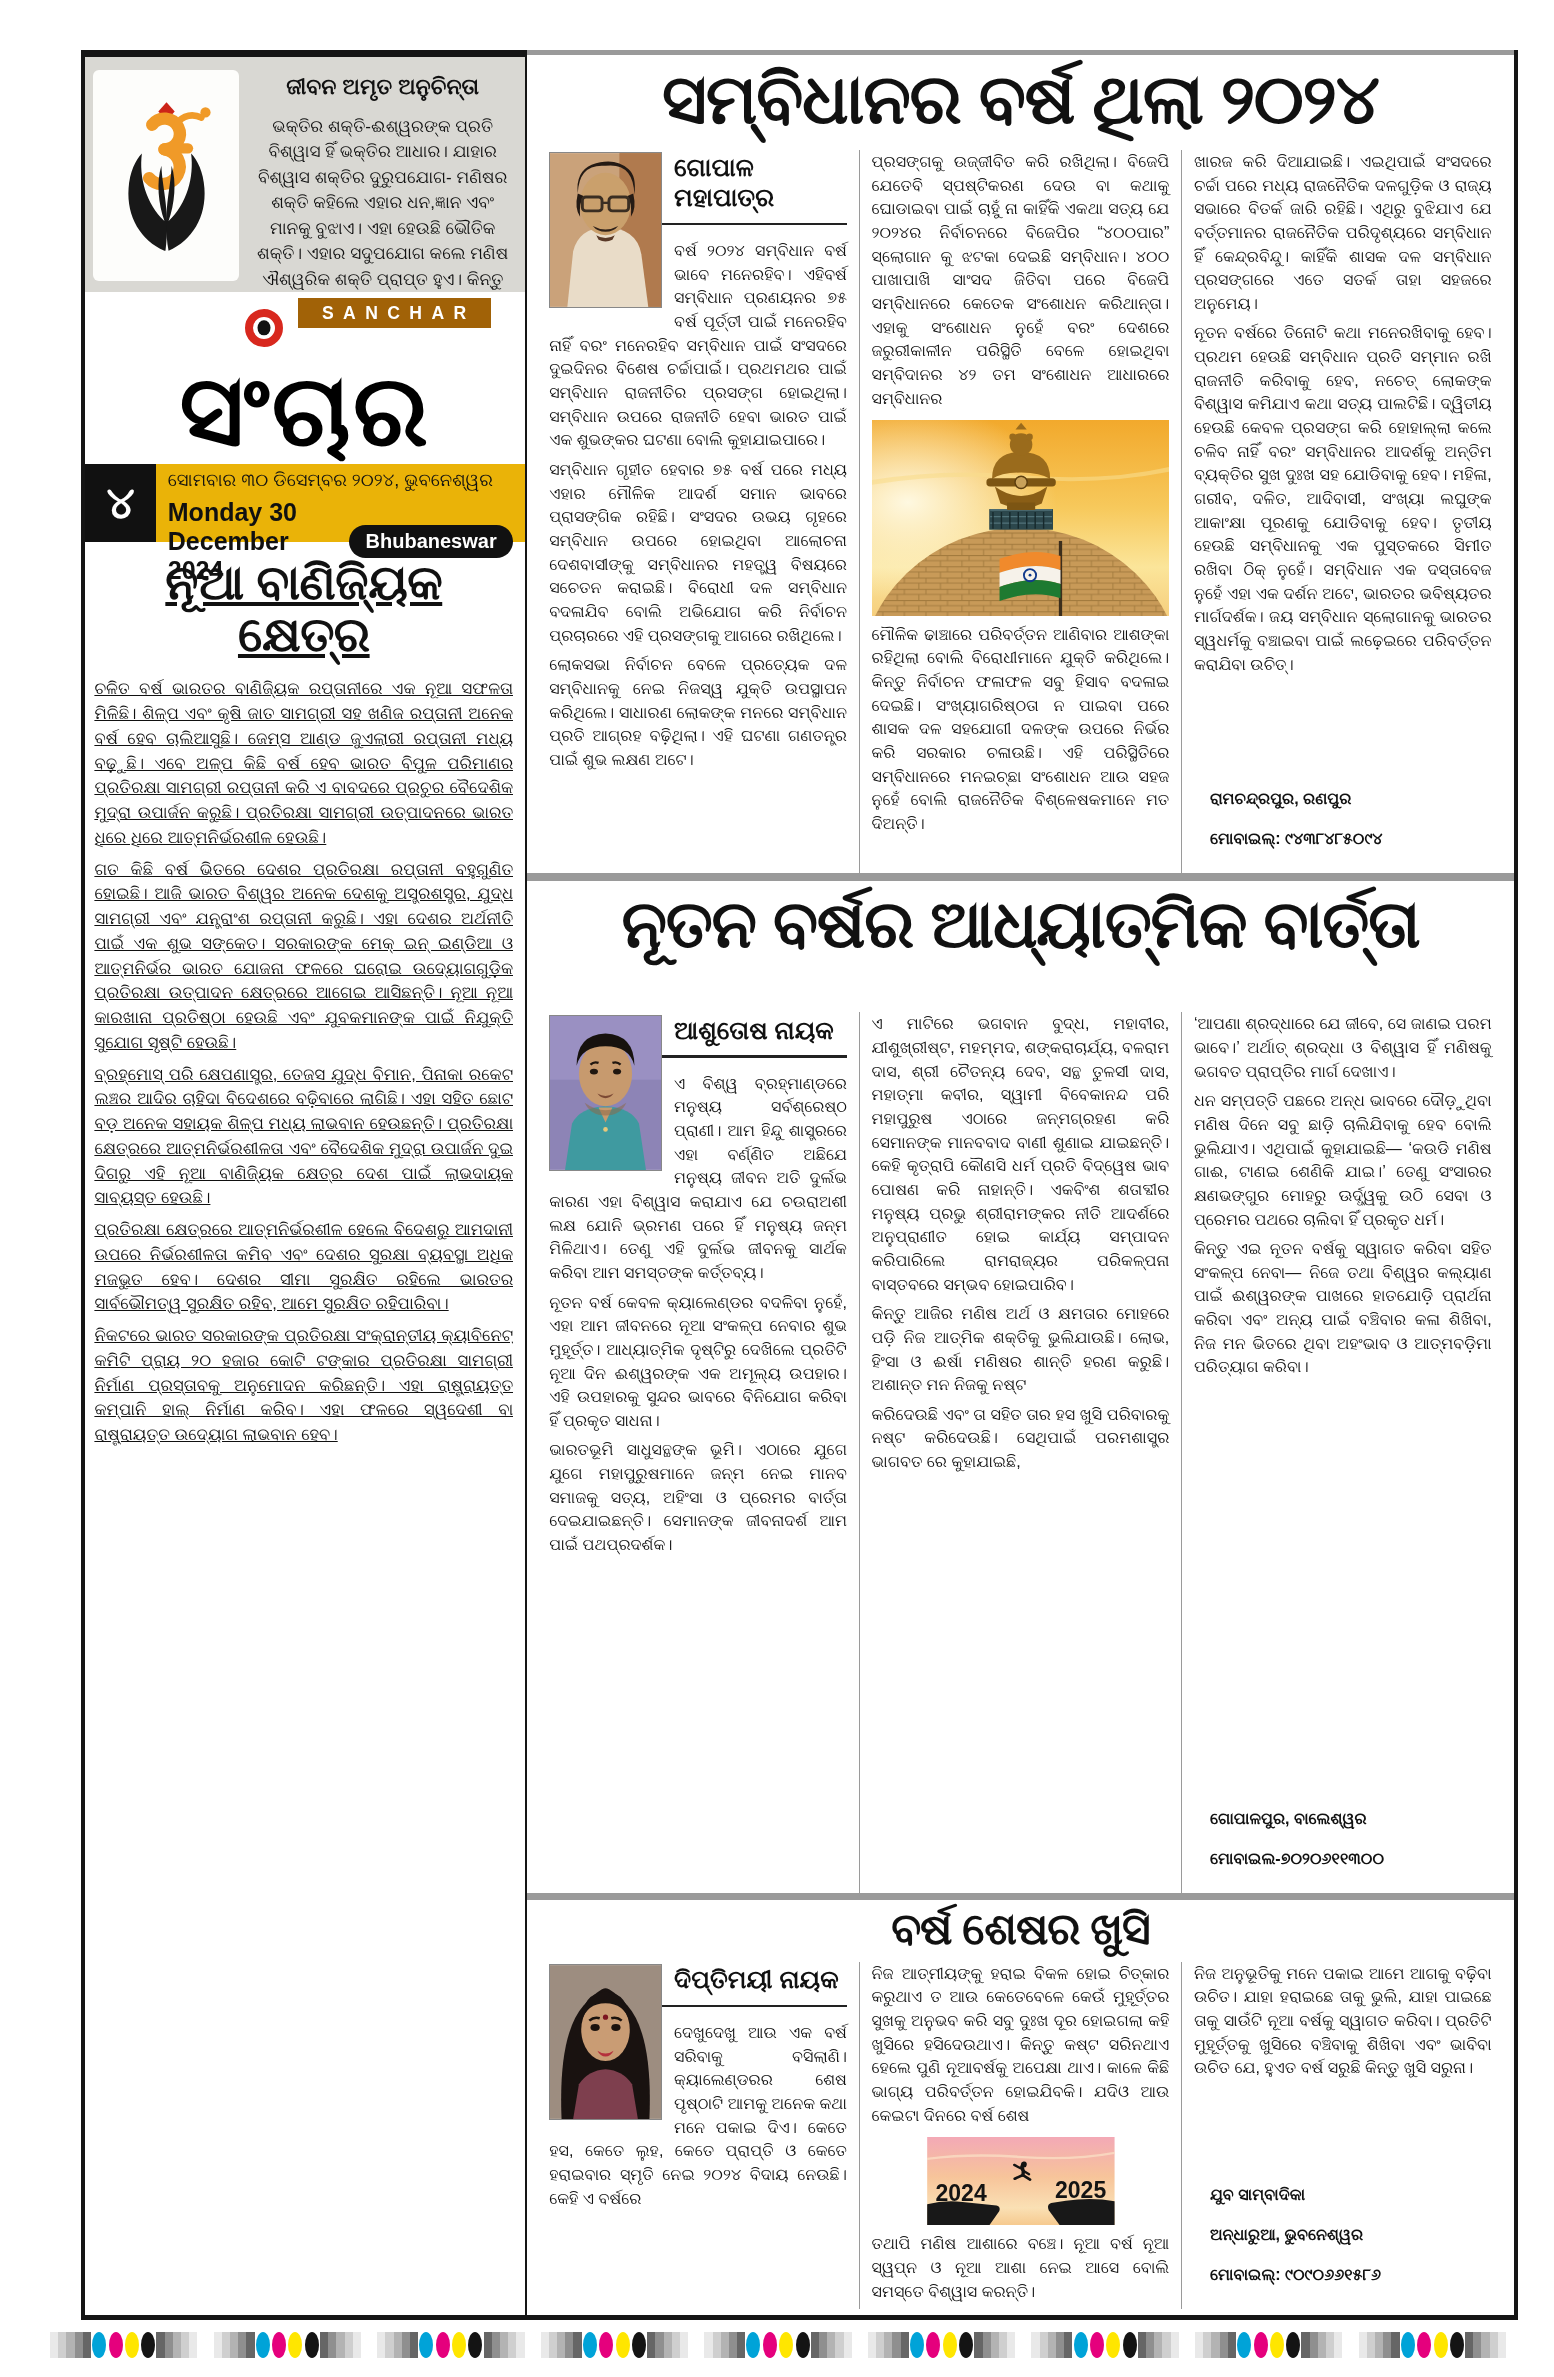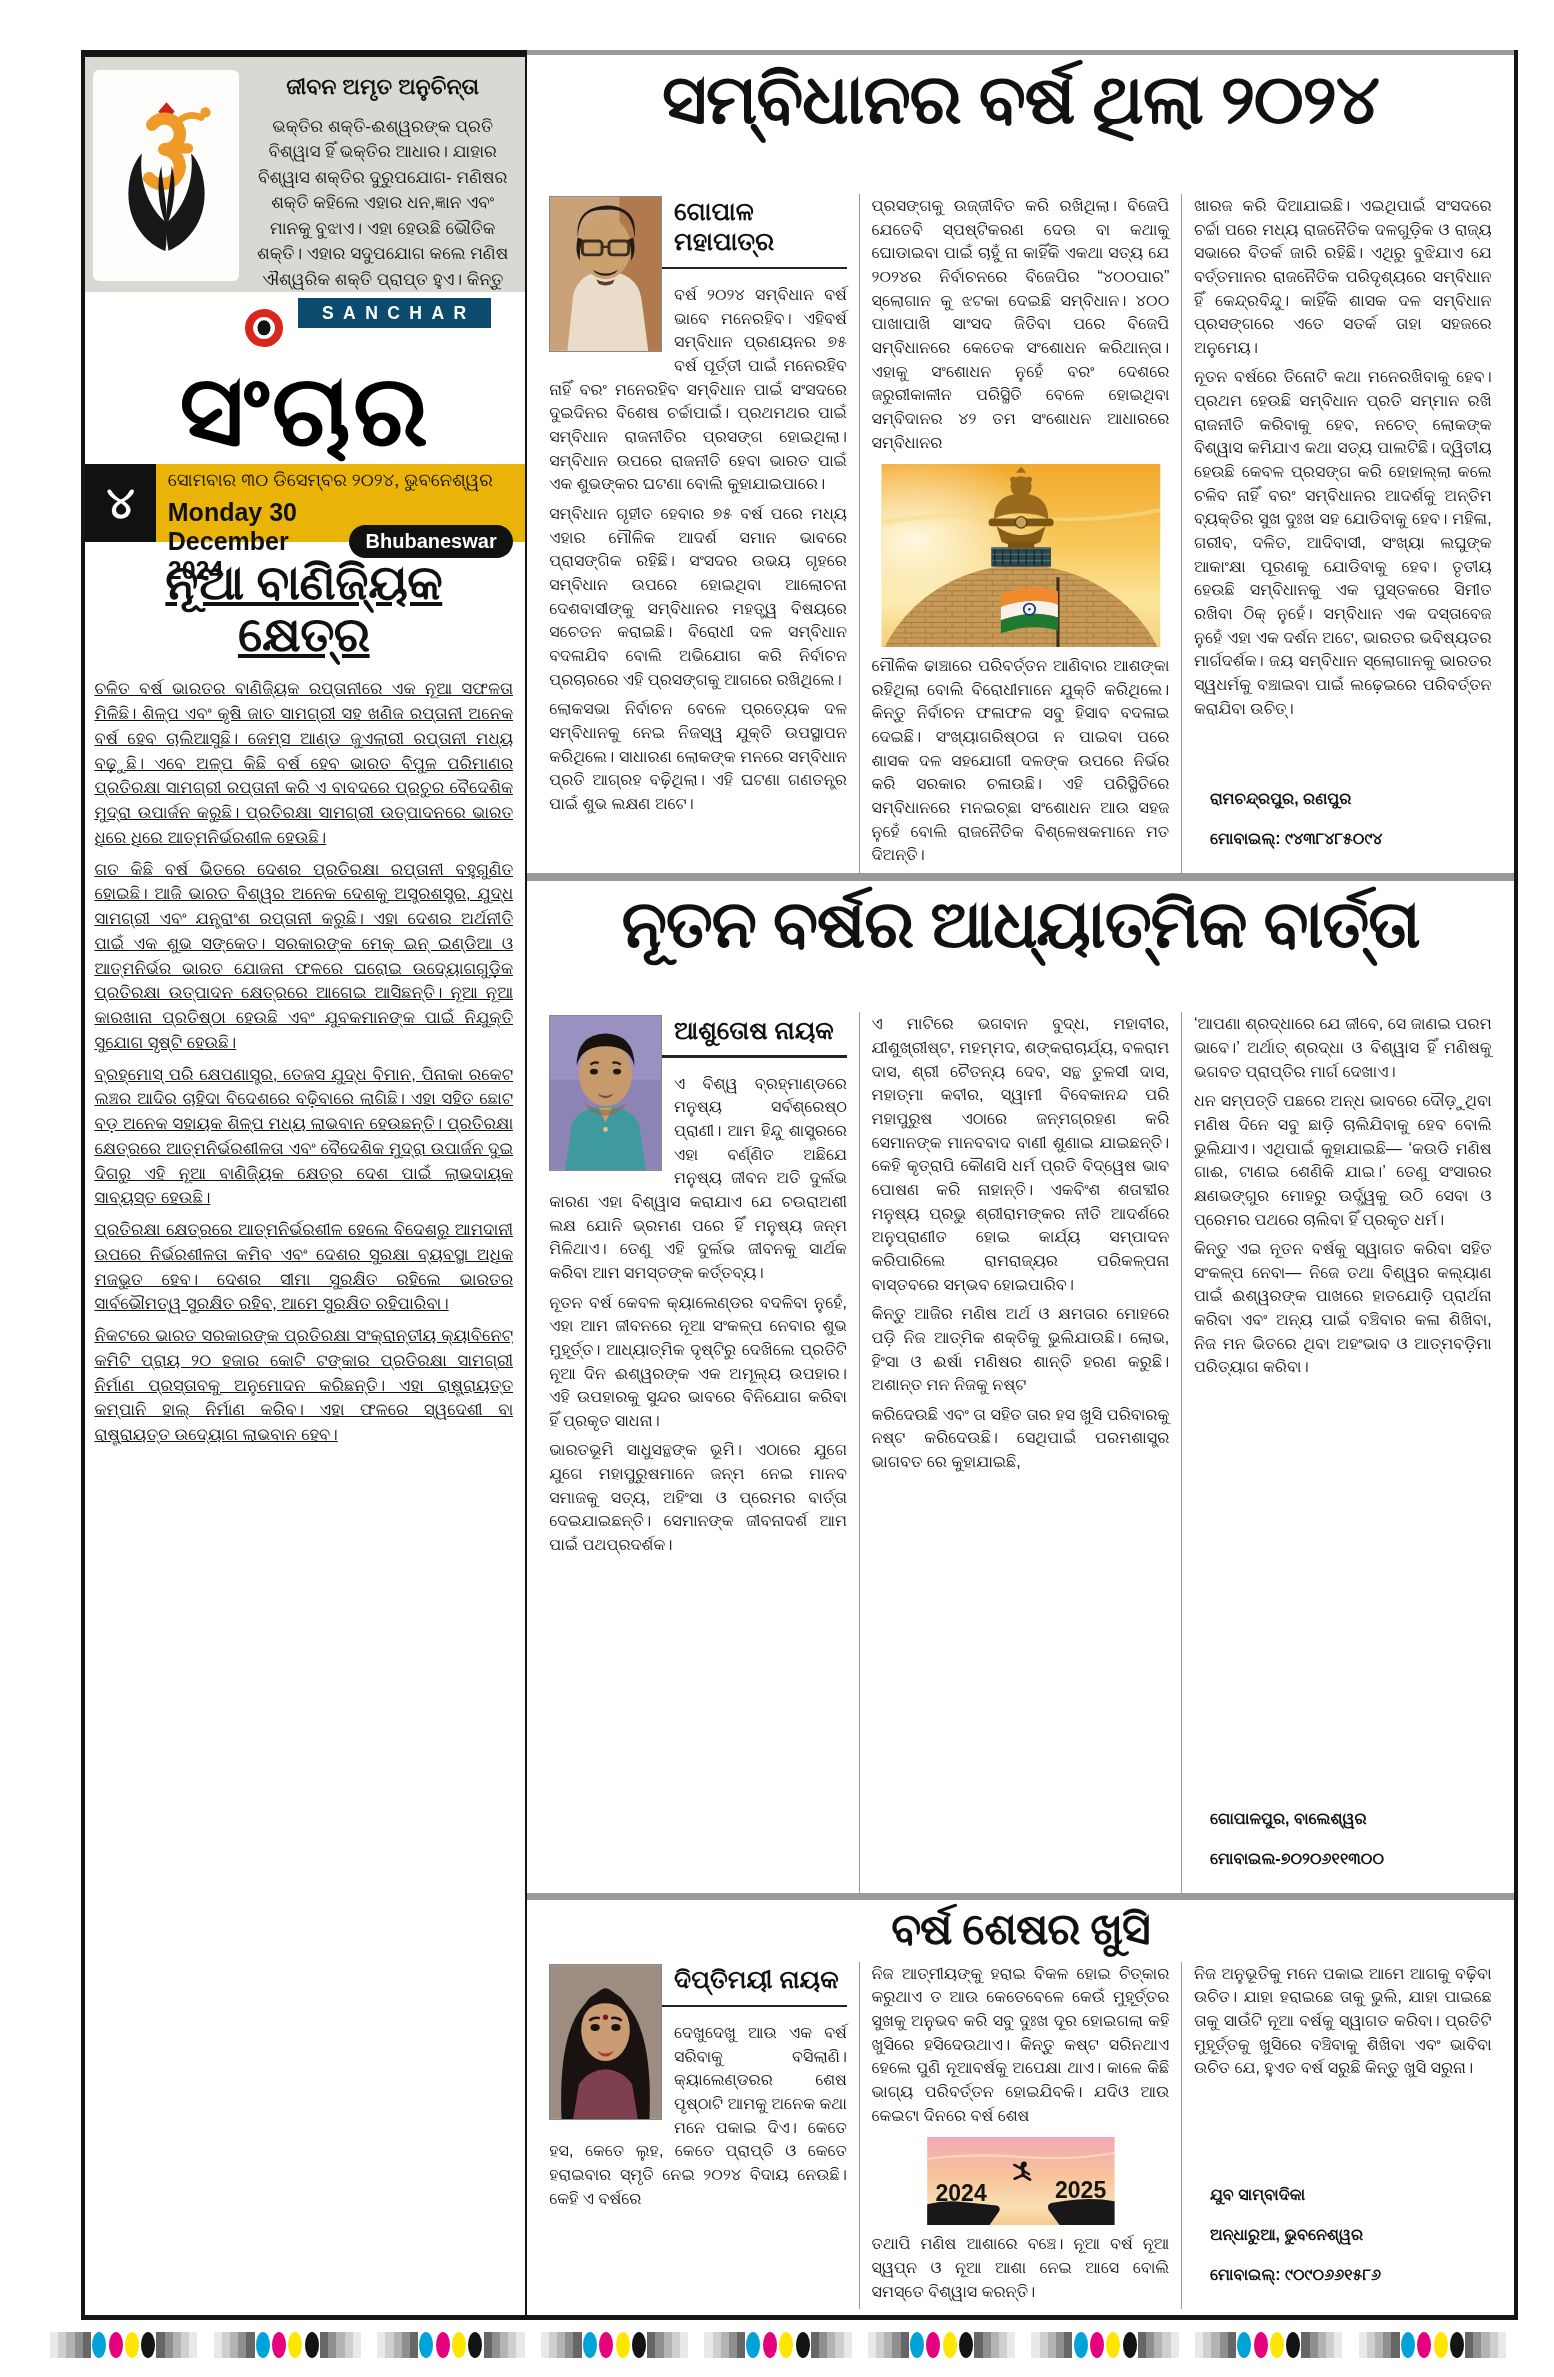--- a/index.html
+++ b/index.html
@@ -18,42 +18,42 @@
   .v-divider{width:1.8px;background:#151515;flex:0 0 1.8px;}
   
   .thought-box{background:#d9d8d3;height:235px;flex:0 0 235px;display:flex;padding:13px 10.6px 10.6px 8.2px;box-sizing:border-box;}
   .om-panel{background:#fdfdfb;border-radius:5.9px;width:146px;flex:0 0 146px;display:flex;align-items:center;justify-content:center;}
   .thought-right{flex:1;padding-left:11.8px;display:flex;flex-direction:column;}
   .thought-title{font-size:22px;font-weight:bold;text-align:center;margin:3.5px 0 3.5px;}
   .thought-rule{height:1.8px;background:#222;width:92%;margin:2.4px auto 8.2px;}
   .thought-body{font-size:17px;line-height:1.5;text-align:center;}
   
   .logo-block{height:172px;flex:0 0 172px;position:relative;background:#fff;}
-  .logo-latin{position:absolute;right:34px;top:5.9px;background:#0c4a6e;color:#fff;font-size:17.6px;font-weight:bold;letter-spacing:9.4px;padding:4.7px 15.3px 4.7px 23.5px;}
+  .logo-latin{position:absolute;right:34px;top:5.9px;background:#a16207;color:#fff;font-size:17.6px;font-weight:bold;letter-spacing:9.4px;padding:4.7px 15.3px 4.7px 23.5px;}
   .logo-odia{position:absolute;left:50%;top:69px;transform:translateX(-50%);font-size:99px;line-height:1;font-weight:900;color:#000000;letter-spacing:2.4px;white-space:nowrap;}
   .logo-ring{position:absolute;left:160px;top:16.5px;width:38px;height:38px;border:8.8px solid #d8281e;border-radius:50%;box-sizing:border-box;}
   .logo-ring-dot{position:absolute;left:50%;top:50%;transform:translate(-50%,-50%);width:13px;height:15.3px;background:#111;border-radius:50%;}
   
   .dateline{height:78px;flex:0 0 78px;display:flex;}
   .pagenum-box{width:71px;flex:0 0 71px;background:#111;color:#fff;display:flex;align-items:center;justify-content:center;font-size:44px;font-weight:bold;}
   .dateline-right{flex:1;background:#eab308;padding:5.9px 11.8px 4.7px;box-sizing:border-box;display:flex;flex-direction:column;justify-content:space-between;}
   .odia-date{font-size:18px;}
   .date-rule{height:1.2px;background:#333;margin:3.5px 0;}
   .en-date-row{display:flex;align-items:center;justify-content:space-between;}
   .en-date{font-size:25px;font-weight:bold;}
   .city-pill{background:#111;color:#fff;font-size:20px;font-weight:bold;padding:4.7px 16.5px;border-radius:17.6px;}
   
   .left-article{flex:1;padding:11.8px 11.8px 8.2px 9.4px;overflow:hidden;display:flex;flex-direction:column;text-decoration:underline;}
   .left-hl{font-size:48px;font-weight:bold;text-align:center;line-height:1.08;margin:3.5px 0 15.3px;letter-spacing:-0.6px;}
   .body-text p{font-size:16.5px;line-height:1.5;text-align:justify;margin:0 0 7px;}
   .left-article .body-text{flex:1;overflow:hidden;}
   
   .main-area{flex:1;border-top:5.3px solid #9a9a9a;box-sizing:border-box;display:flex;flex-direction:column;overflow:hidden;}
   .section{padding:0 10.6px;box-sizing:border-box;display:flex;flex-direction:column;overflow:hidden;}
-  .sec1{height:818px;flex:0 0 818px;gap:44px;}
+  .sec1{height:818px;flex:0 0 818px;}
   .sec2{height:1012px;flex:0 0 1012px;gap:40px;}
   .sec3{height:409px;flex:0 0 409px;}
   .h-divider{height:7.6px;background:#9a9a9a;flex:0 0 7.6px;}
   .main-hl{font-size:69px;font-weight:bold;text-align:center;margin:9.4px 0 13px;line-height:1.05;letter-spacing:-1.2px;}
   .sec2 .main-hl{font-size:66px;}
   .sec3 .main-hl{font-size:44px;margin:5.9px 0 9.4px;}
   .cols{flex:1;display:flex;overflow:hidden;}
   .col{flex:1;overflow:hidden;padding:0 11.8px;display:flex;flex-direction:column;}
   .col + .col{border-left:1.2px solid #9a9a9a;}
   .col p{font-size:16px;line-height:1.48;text-align:justify;margin:0 0 5.9px;}

